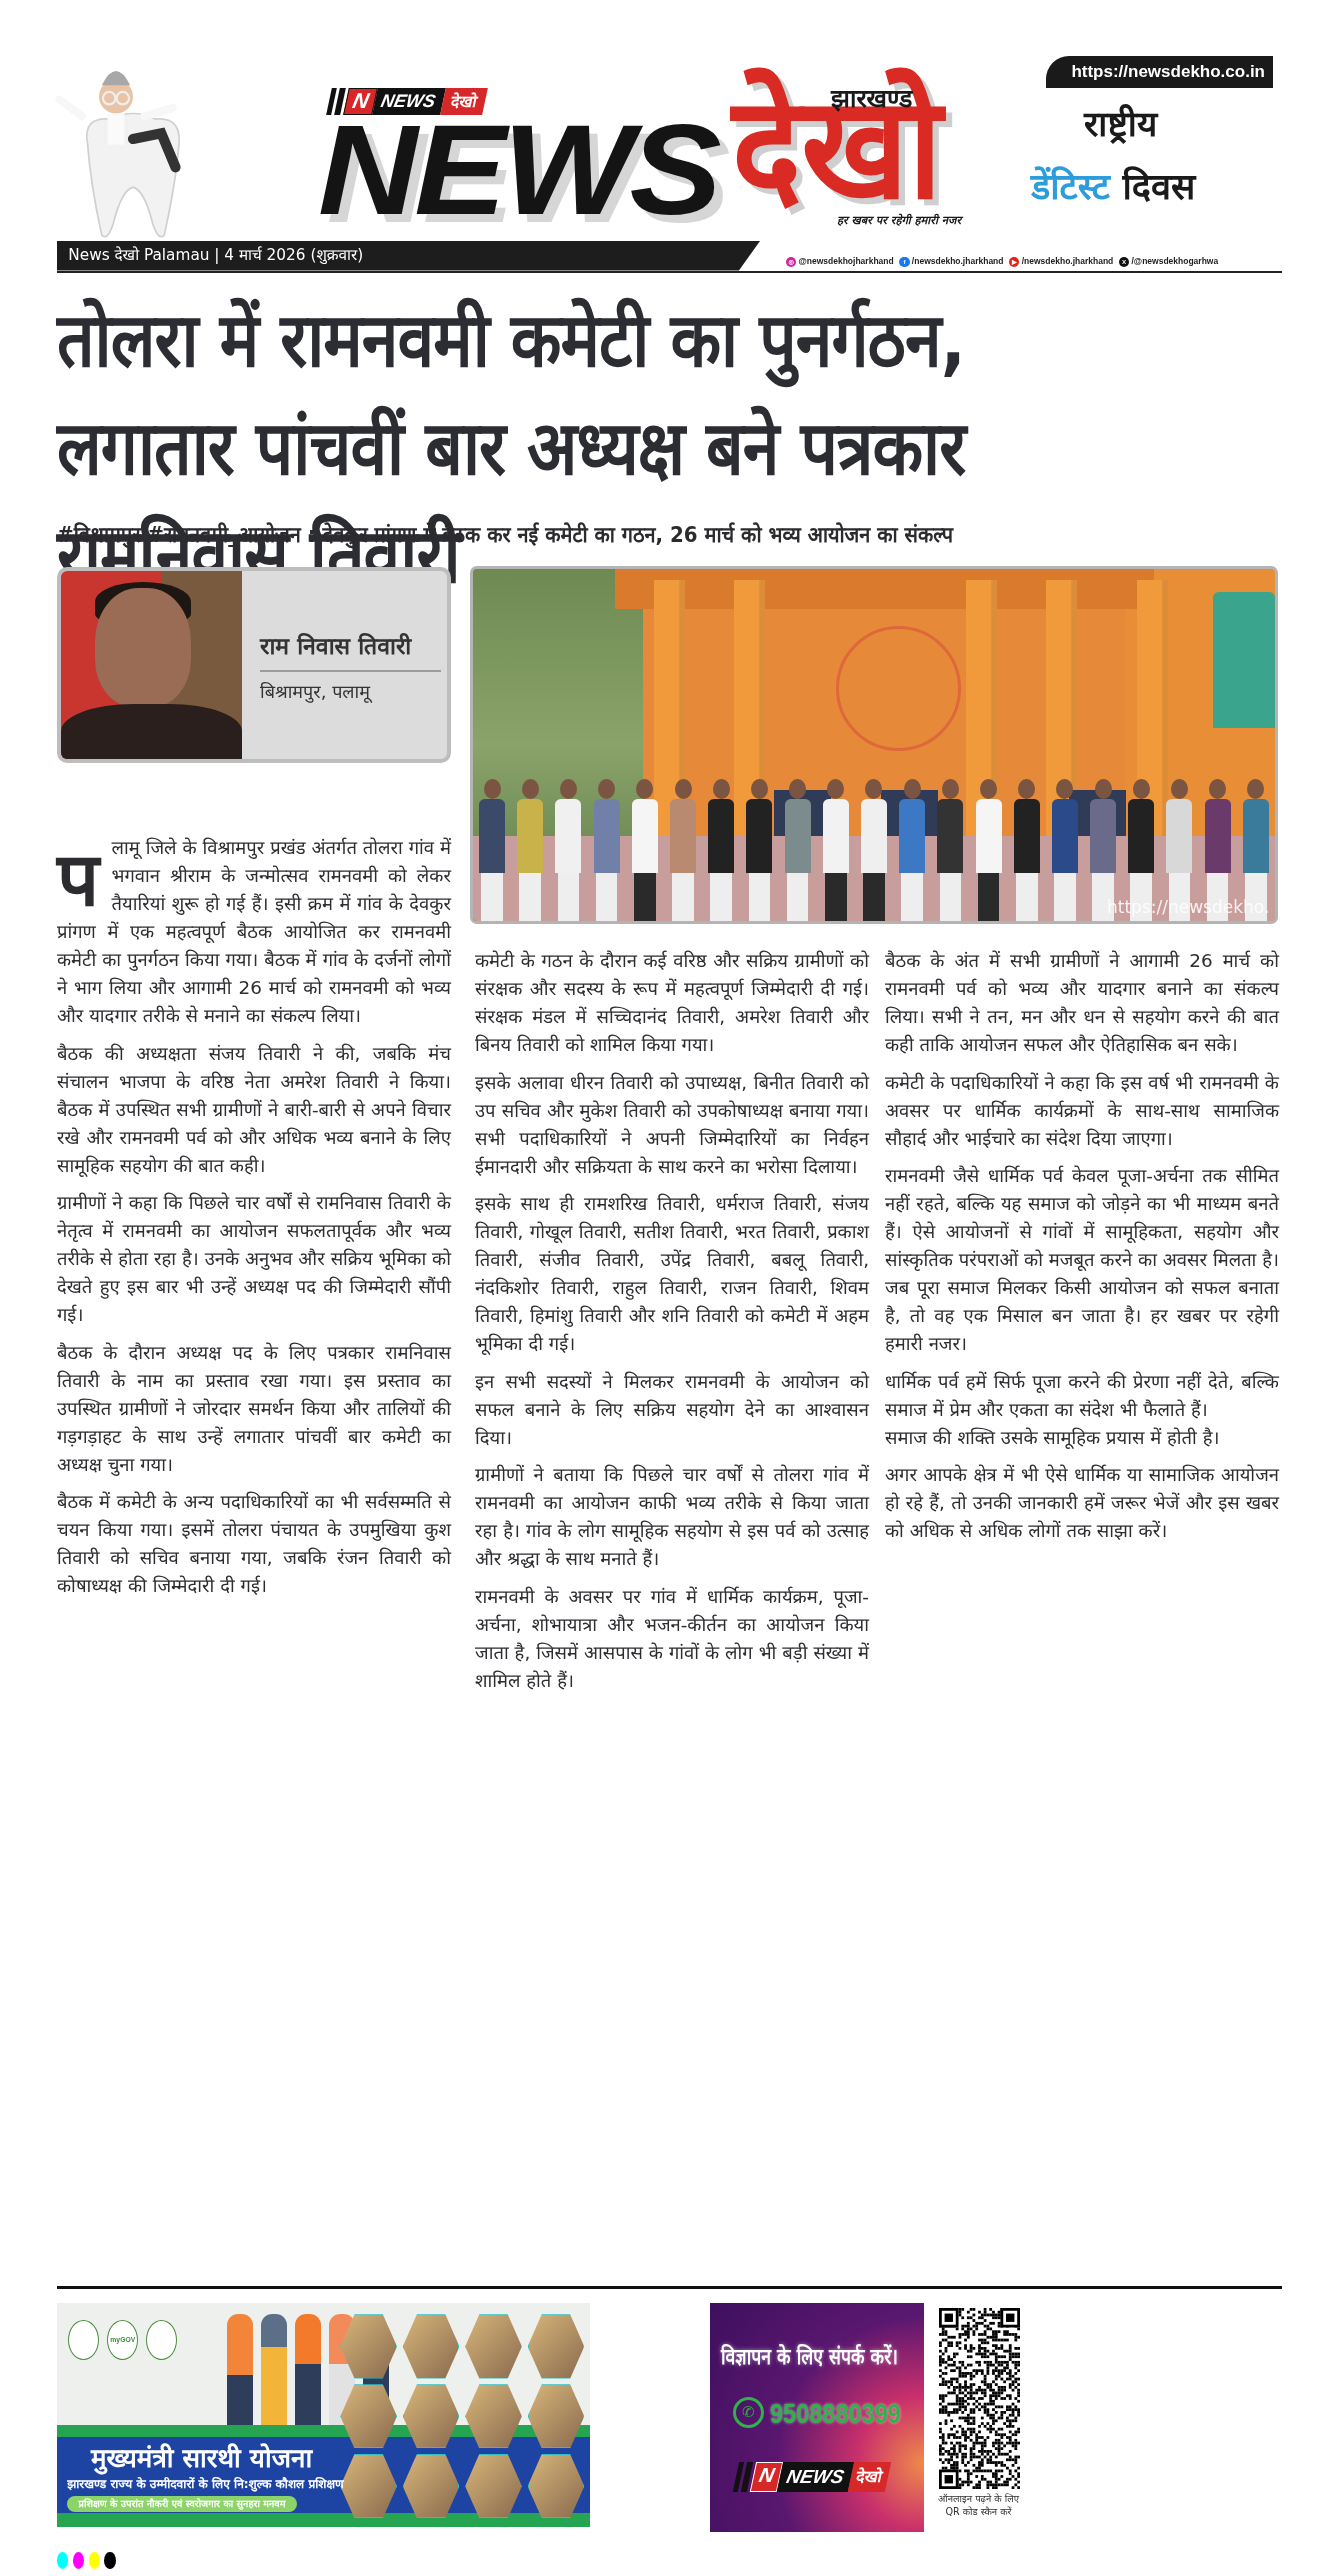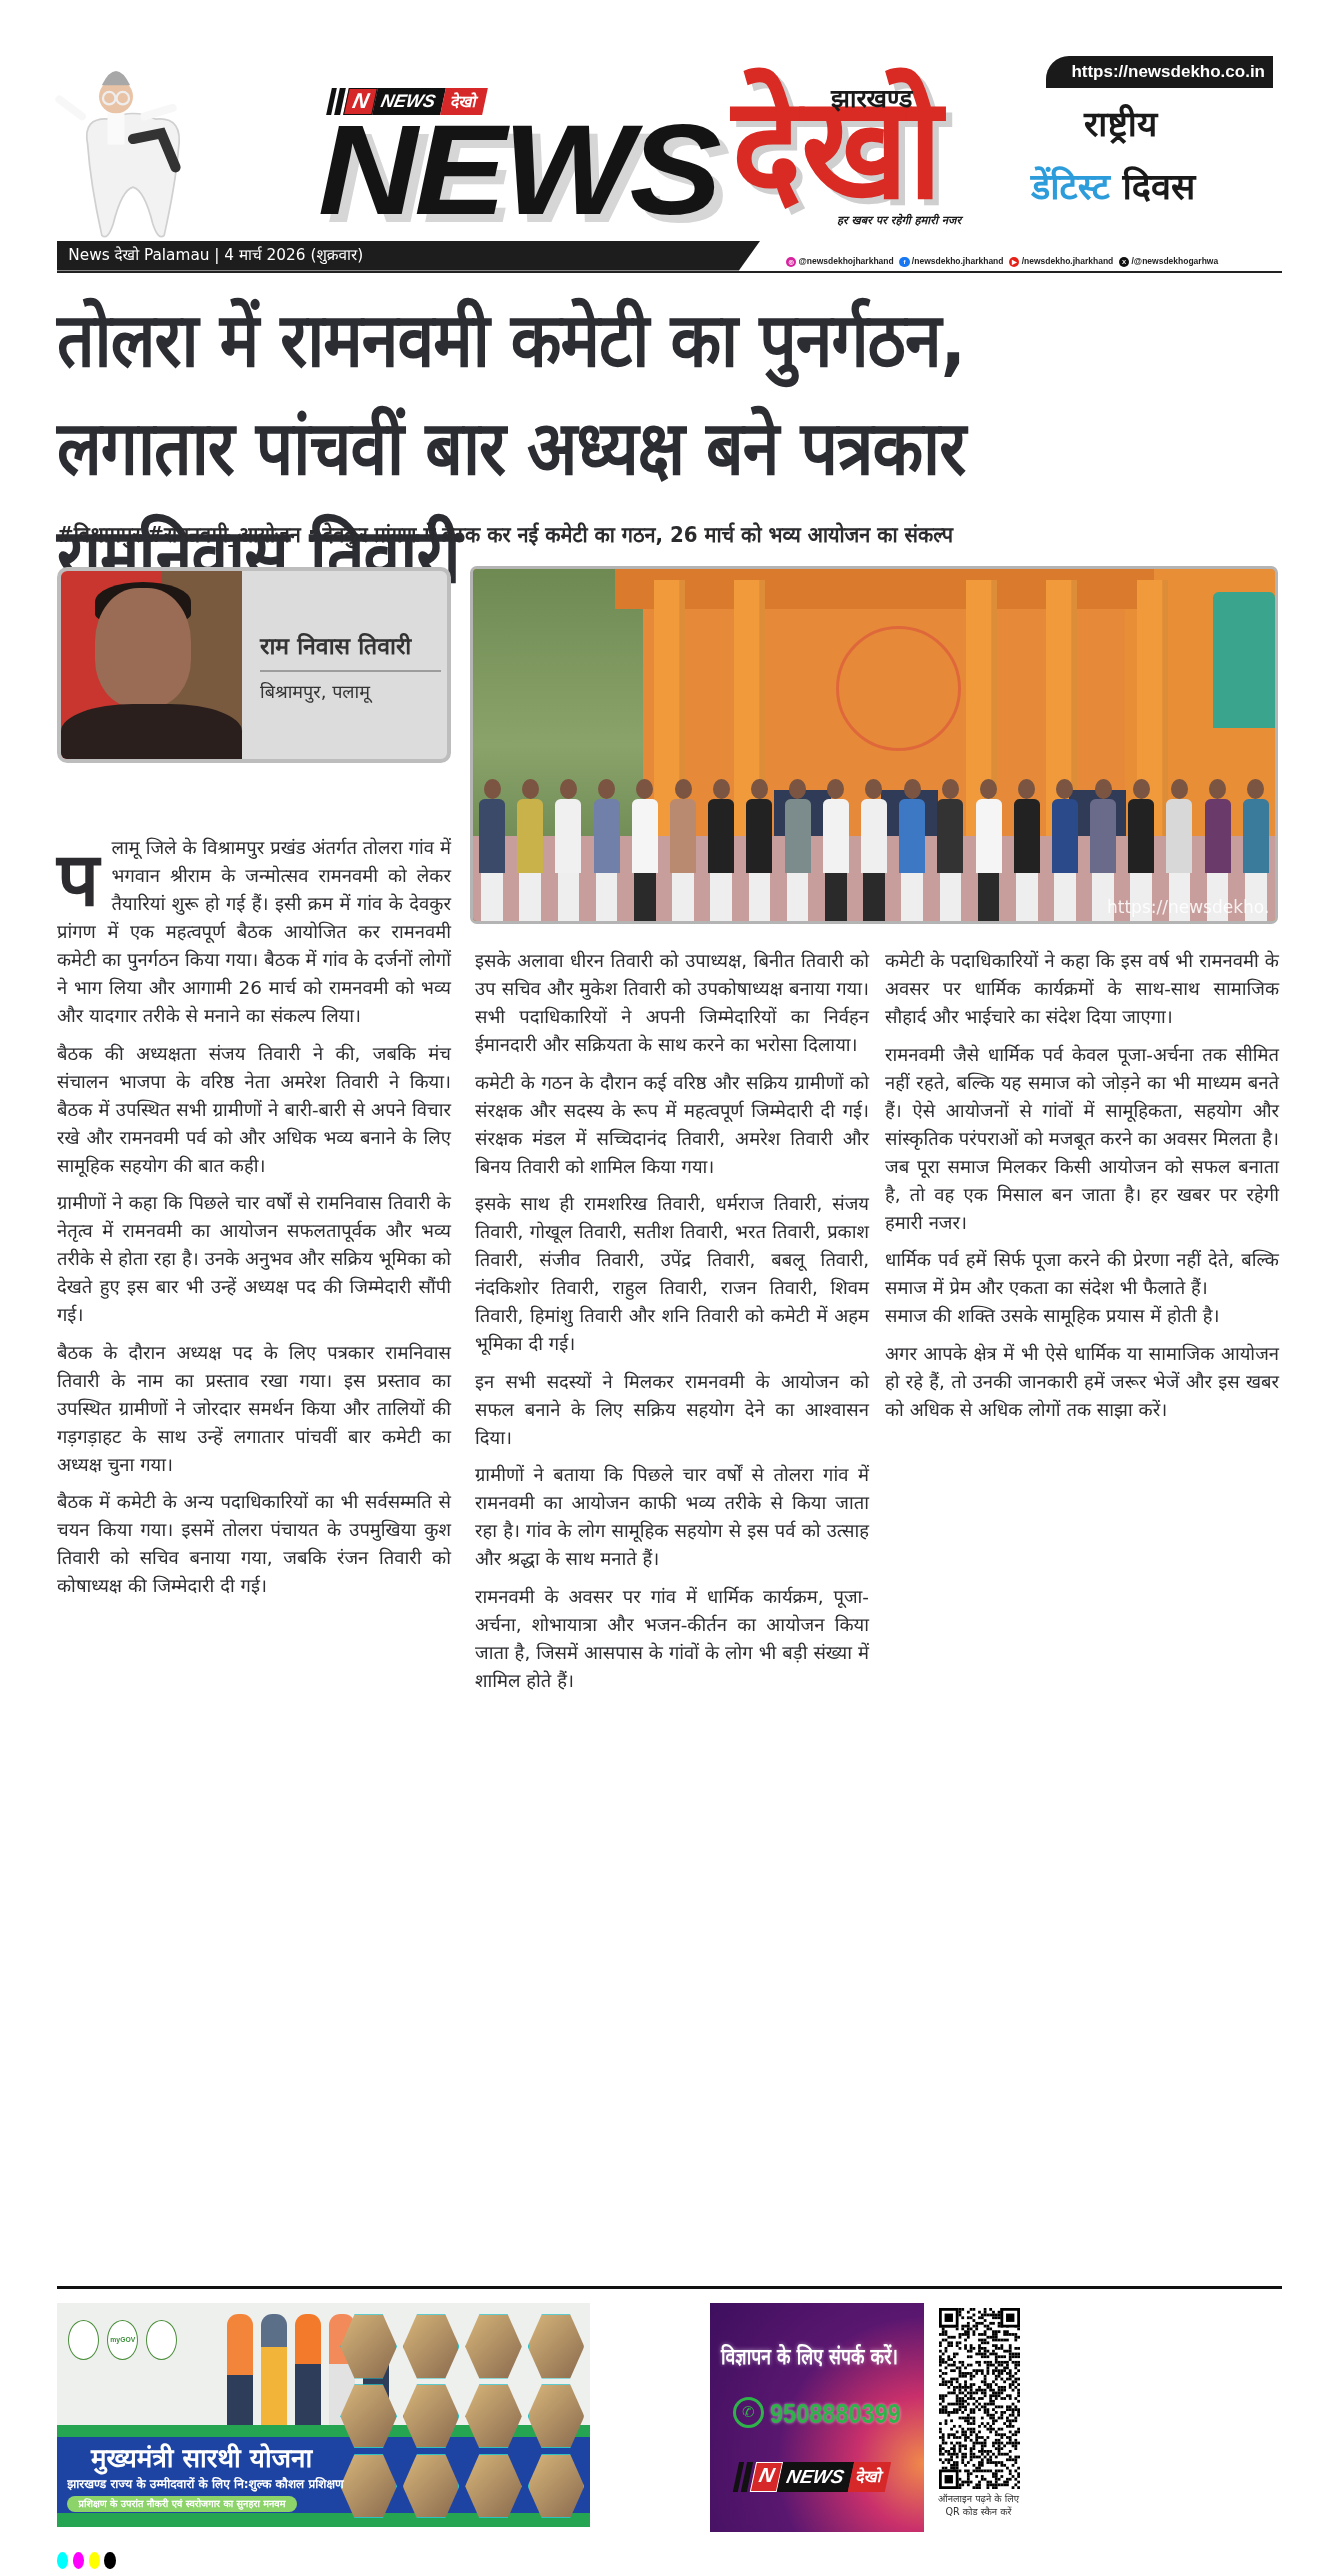--- a/index.html
+++ b/index.html
@@ -289,28 +289,29 @@
 </div>
 
 <div id="col1" class="col">
   <p><span id="dropcap">प</span><span>लामू जिले के विश्रामपुर प्रखंड अंतर्गत तोलरा गांव में भगवान श्रीराम के जन्मोत्सव रामनवमी को लेकर तैयारियां शुरू हो गई हैं। इसी क्रम में गांव के देवकुर प्रांगण में एक महत्वपूर्ण बैठक आयोजित कर रामनवमी कमेटी का पुनर्गठन किया गया। बैठक में गांव के दर्जनों लोगों ने भाग लिया और आगामी 26 मार्च को रामनवमी को भव्य और यादगार तरीके से मनाने का संकल्प लिया।</span></p>
   <p>बैठक की अध्यक्षता संजय तिवारी ने की, जबकि मंच संचालन भाजपा के वरिष्ठ नेता अमरेश तिवारी ने किया। बैठक में उपस्थित सभी ग्रामीणों ने बारी-बारी से अपने विचार रखे और रामनवमी पर्व को और अधिक भव्य बनाने के लिए सामूहिक सहयोग की बात कही।</p>
   <p>ग्रामीणों ने कहा कि पिछले चार वर्षों से रामनिवास तिवारी के नेतृत्व में रामनवमी का आयोजन सफलतापूर्वक और भव्य तरीके से होता रहा है। उनके अनुभव और सक्रिय भूमिका को देखते हुए इस बार भी उन्हें अध्यक्ष पद की जिम्मेदारी सौंपी गई।</p>
   <p>बैठक के दौरान अध्यक्ष पद के लिए पत्रकार रामनिवास तिवारी के नाम का प्रस्ताव रखा गया। इस प्रस्ताव का उपस्थित ग्रामीणों ने जोरदार समर्थन किया और तालियों की गड़गड़ाहट के साथ उन्हें लगातार पांचवीं बार कमेटी का अध्यक्ष चुना गया।</p>
   <p>बैठक में कमेटी के अन्य पदाधिकारियों का भी सर्वसम्मति से चयन किया गया। इसमें तोलरा पंचायत के उपमुखिया कुश तिवारी को सचिव बनाया गया, जबकि रंजन तिवारी को कोषाध्यक्ष की जिम्मेदारी दी गई।</p>
 </div>
 <div id="col2" class="col">
+  <p>कमेटी के गठन के दौरान कई वरिष्ठ और सक्रिय ग्रामीणों को संरक्षक और सदस्य के रूप में महत्वपूर्ण जिम्मेदारी दी गई। संरक्षक मंडल में सच्चिदानंद तिवारी, अमरेश तिवारी और बिनय तिवारी को शामिल किया गया।</p>
   <p>इसके अलावा धीरन तिवारी को उपाध्यक्ष, बिनीत तिवारी को उप सचिव और मुकेश तिवारी को उपकोषाध्यक्ष बनाया गया। सभी पदाधिकारियों ने अपनी जिम्मेदारियों का निर्वहन ईमानदारी और सक्रियता के साथ करने का भरोसा दिलाया।</p>
-  <p>कमेटी के गठन के दौरान कई वरिष्ठ और सक्रिय ग्रामीणों को संरक्षक और सदस्य के रूप में महत्वपूर्ण जिम्मेदारी दी गई। संरक्षक मंडल में सच्चिदानंद तिवारी, अमरेश तिवारी और बिनय तिवारी को शामिल किया गया।</p>
   <p>इसके साथ ही रामशरिख तिवारी, धर्मराज तिवारी, संजय तिवारी, गोखूल तिवारी, सतीश तिवारी, भरत तिवारी, प्रकाश तिवारी, संजीव तिवारी, उपेंद्र तिवारी, बबलू तिवारी, नंदकिशोर तिवारी, राहुल तिवारी, राजन तिवारी, शिवम तिवारी, हिमांशु तिवारी और शनि तिवारी को कमेटी में अहम भूमिका दी गई।</p>
   <p>इन सभी सदस्यों ने मिलकर रामनवमी के आयोजन को सफल बनाने के लिए सक्रिय सहयोग देने का आश्वासन दिया।</p>
   <p>ग्रामीणों ने बताया कि पिछले चार वर्षों से तोलरा गांव में रामनवमी का आयोजन काफी भव्य तरीके से किया जाता रहा है। गांव के लोग सामूहिक सहयोग से इस पर्व को उत्साह और श्रद्धा के साथ मनाते हैं।</p>
   <p>रामनवमी के अवसर पर गांव में धार्मिक कार्यक्रम, पूजा-अर्चना, शोभायात्रा और भजन-कीर्तन का आयोजन किया जाता है, जिसमें आसपास के गांवों के लोग भी बड़ी संख्या में शामिल होते हैं।</p>
 </div>
 <div id="col3" class="col">
+  <p>बैठक के अंत में सभी ग्रामीणों ने आगामी 26 मार्च को रामनवमी पर्व को भव्य और यादगार बनाने का संकल्प लिया। सभी ने तन, मन और धन से सहयोग करने की बात कही ताकि आयोजन सफल और ऐतिहासिक बन सके।</p>
   <p>कमेटी के पदाधिकारियों ने कहा कि इस वर्ष भी रामनवमी के अवसर पर धार्मिक कार्यक्रमों के साथ-साथ सामाजिक सौहार्द और भाईचारे का संदेश दिया जाएगा।</p>
   <p>रामनवमी जैसे धार्मिक पर्व केवल पूजा-अर्चना तक सीमित नहीं रहते, बल्कि यह समाज को जोड़ने का भी माध्यम बनते हैं। ऐसे आयोजनों से गांवों में सामूहिकता, सहयोग और सांस्कृतिक परंपराओं को मजबूत करने का अवसर मिलता है। जब पूरा समाज मिलकर किसी आयोजन को सफल बनाता है, तो वह एक मिसाल बन जाता है। हर खबर पर रहेगी हमारी नजर।</p>
   <p class="tight">धार्मिक पर्व हमें सिर्फ पूजा करने की प्रेरणा नहीं देते, बल्कि समाज में प्रेम और एकता का संदेश भी फैलाते हैं।</p>
   <p>समाज की शक्ति उसके सामूहिक प्रयास में होती है।</p>
   <p>अगर आपके क्षेत्र में भी ऐसे धार्मिक या सामाजिक आयोजन हो रहे हैं, तो उनकी जानकारी हमें जरूर भेजें और इस खबर को अधिक से अधिक लोगों तक साझा करें।</p>
 </div>
 
 <div id="footer-rule" class="abs"></div>
 
 <div id="ad-saarthi" class="abs">

